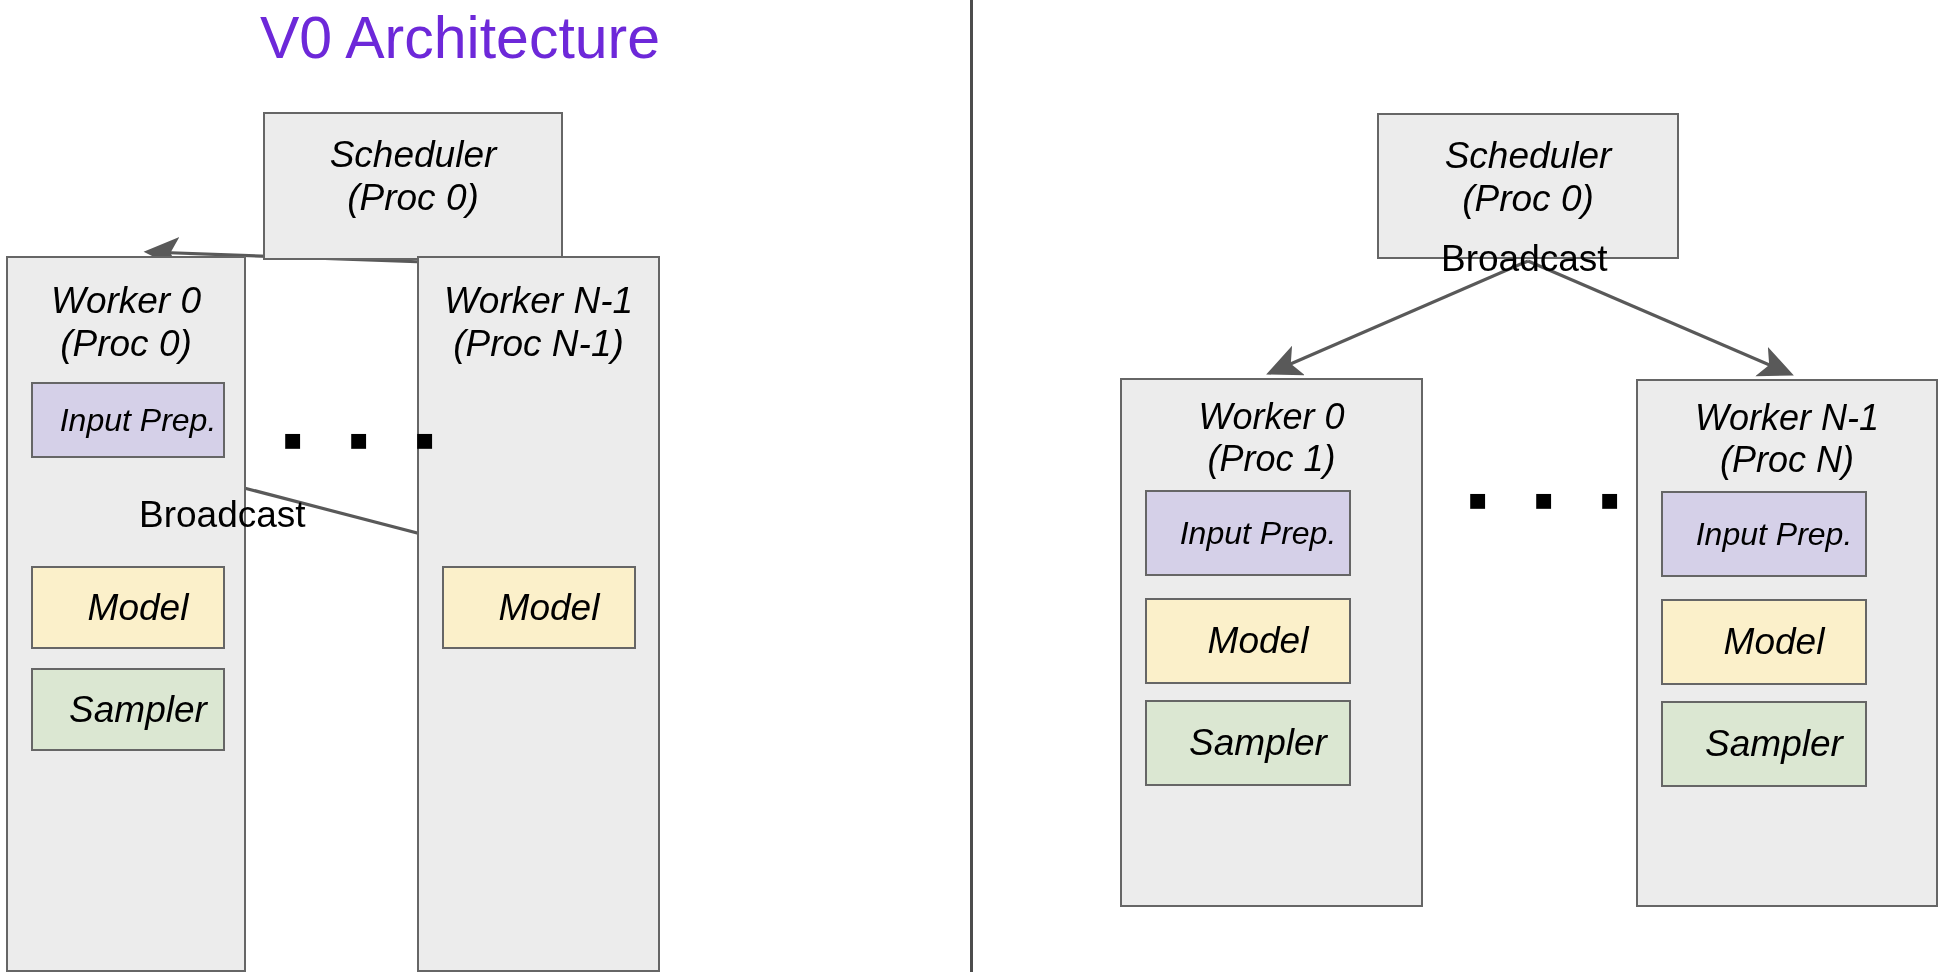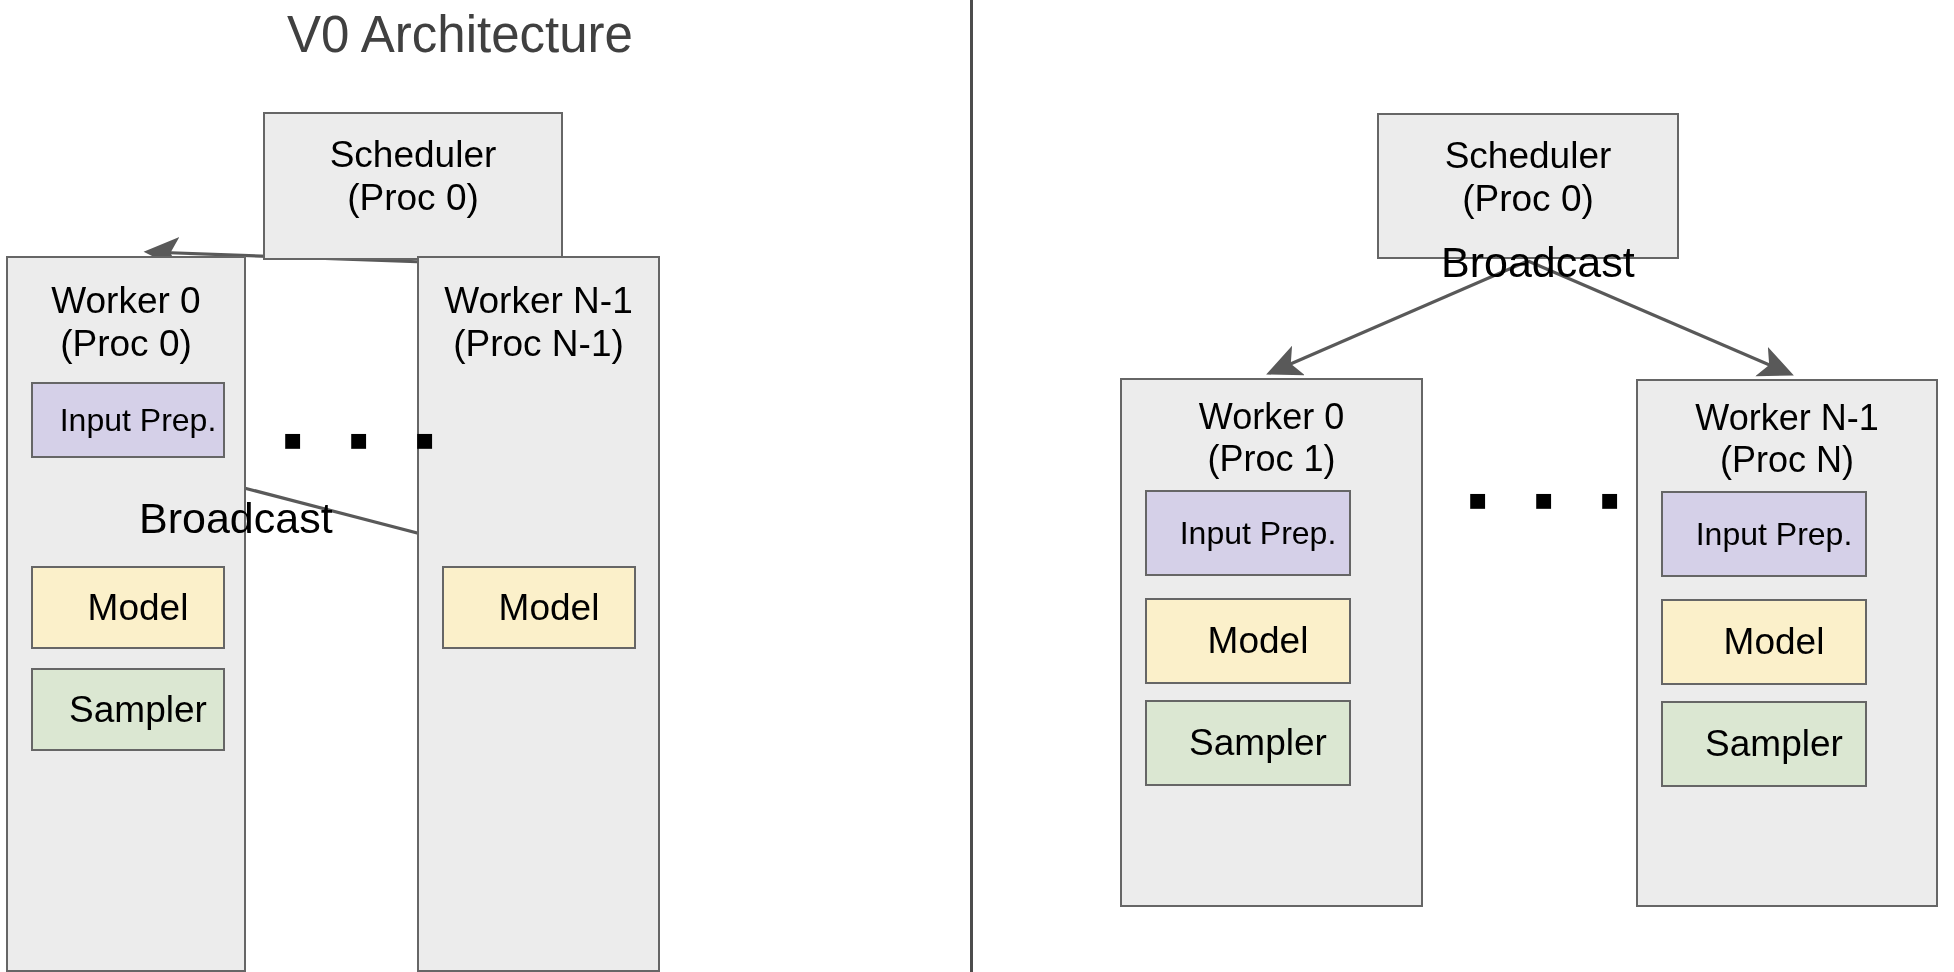--- a/index.html
+++ b/index.html
@@ -1,47 +1,48 @@
 <!DOCTYPE html>
 <html><head>
 <meta charset="utf-8">
 <style>
   html,body{margin:0;padding:0;background:#ffffff;}
   body{width:1954px;height:972px;font-family:"Liberation Sans",sans-serif;color:#000;overflow:hidden;}
   #stage{position:relative;width:1954px;height:972px;background:#fff;}
 
   .panel-title{
-    position:absolute;text-align:center;font-size:51px;line-height:1.05;
-    color:#404040;white-space:nowrap;
+    position:absolute;text-align:center;font-size:59px;line-height:1.05;
+    color:#6d28d9;white-space:nowrap;
   }
 
   .divider{
     position:absolute;background:#4d4d4d;
   }
 
   .gbox{
     position:absolute;background:#ececec;border:2.5px solid #666666;
     box-sizing:border-box;
+    font-style:italic;
   }
   .gbox .caption{
     position:absolute;left:0;right:0;text-align:center;
     font-size:37px;line-height:1.17;color:#000;white-space:pre-line;
   }
 
   .cbox{
     position:absolute;box-sizing:border-box;border:2.5px solid #666666;
     display:flex;align-items:center;justify-content:center;
     text-align:right;color:#000;padding-left:20px;
   }
   .cbox.purple{background:#d5d0e8;}
   .cbox.yellow{background:#fbf0ca;}
   .cbox.green{background:#dbe7d2;}
 
   .edge-label{
-    position:absolute;font-size:43px;color:#000;white-space:nowrap;background:transparent;
+    position:absolute;font-size:37px;color:#000;white-space:nowrap;background:transparent;
   }
 
   .dots{
     position:absolute;font-size:60px;font-weight:bold;letter-spacing:14px;
     color:#000;line-height:1;white-space:nowrap;
   }
 
   svg.edges{position:absolute;left:0;top:0;width:1954px;height:972px;pointer-events:none;}
 </style>
 </head>

